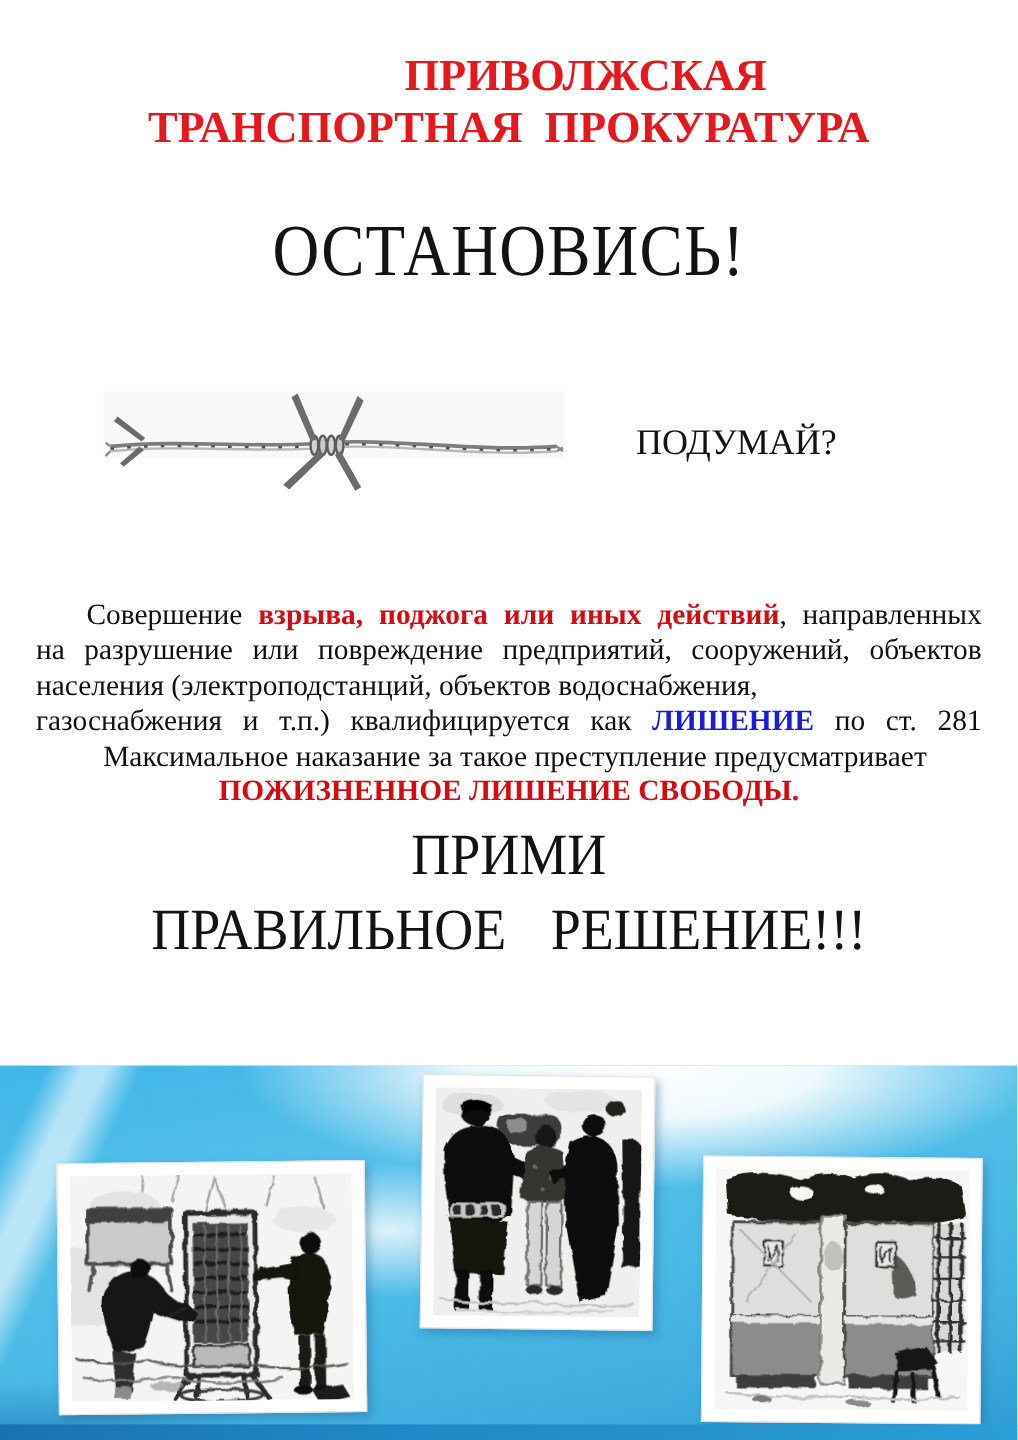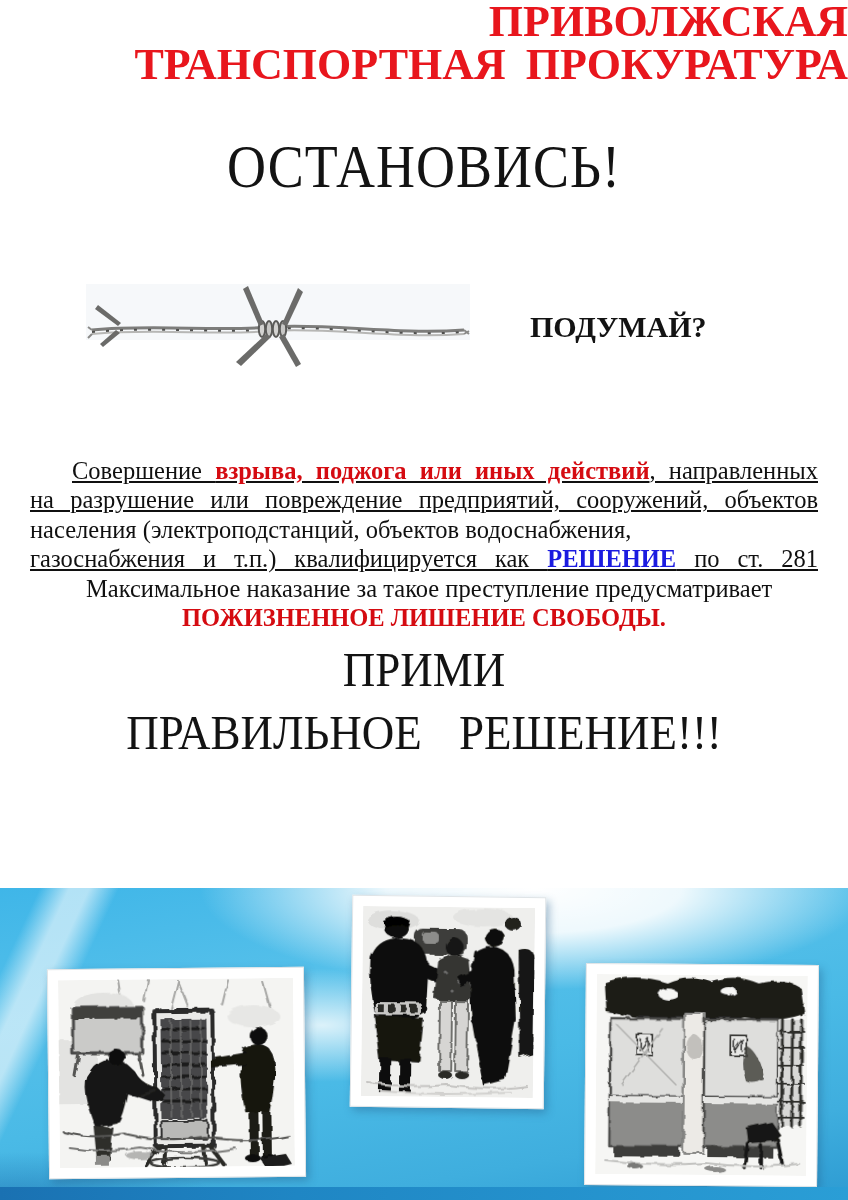--- a/index.html
+++ b/index.html
@@ -1,34 +1,34 @@
 <!DOCTYPE html>
 <html><head>
 <meta charset="utf-8">
 <style>
   html,body{margin:0;padding:0;background:#ffffff;}
   .page{
     position:relative;width:848px;height:1200px;overflow:hidden;background:#ffffff;
     font-family:"Liberation Serif","DejaVu Serif",serif;color:#141414;
   }
   
-  .org-title{text-align:right;font-weight:bold;font-size:44px;line-height:43px;color:#e8161d;}
+  .org-title{margin-top:42px;text-align:center;font-weight:bold;font-size:37px;line-height:43px;color:#e8161d;}
   .org-title .t1{padding-left:128px;}
   .org-title .t2{word-spacing:9px;}
   .stop-heading{
     margin-top:50px;text-align:center;font-size:54px;line-height:62px;color:#131313;
     transform:scaleY(1.13);transform-origin:center;letter-spacing:1px;font-weight:normal;
   }
   
   .think-row{position:relative;height:172px;margin-top:80px;}
   .wire-fig{position:absolute;left:86px;top:2px;width:384px;height:94px;}
-  .think-label{position:absolute;left:530px;top:32px;font-size:30px;font-weight:bold;color:#131313;}
+  .think-label{position:absolute;left:530px;top:32px;font-size:30px;font-weight:normal;color:#131313;}
   
   .body-text{margin:6px 30px 0 30px;font-size:24.5px;line-height:29.4px;color:#101010;}
-  .jline{text-align:justify;text-align-last:justify;text-justify:inter-word;white-space:nowrap;text-decoration:underline;}
+  .jline{text-align:justify;text-align-last:justify;text-justify:inter-word;white-space:nowrap;}
   .lline{text-align:left;white-space:nowrap;}
   .ind1{text-indent:42px;}
   .ind2{text-indent:56px;}
   .cline{text-align:center;white-space:nowrap;}
   .red-b{color:#d50b11;font-weight:bold;}
   .blue-b{color:#1b1be0;font-weight:bold;}
   .life-line{font-weight:bold;color:#d50b11;}
   
   .decide1{margin-top:16px;text-align:center;font-size:45px;line-height:45px;color:#131313;transform:scaleY(1.08);}
   .decide2{margin-top:18px;text-align:center;font-size:45px;line-height:45px;color:#131313;word-spacing:26px;transform:scaleY(1.08);}
@@ -88,21 +88,21 @@
       <path d="M378,50 l5,4 M378,54 l5,-3" stroke="#8a8a88" stroke-width="2" fill="none"></path>
       <path d="M6,50 l-4,-3 M6,54 l-4,4" stroke="#8a8a88" stroke-width="2" fill="none"></path>
     </svg>
     <div class="think-label">ПОДУМАЙ?</div>
   </div>
 
   <div class="body-text">
     <div class="jline ind1"><span>Совершение </span><span class="red-b">взрыва, поджога или иных действий</span><span>, направленных</span></div>
     <div class="jline">на разрушение или повреждение предприятий, сооружений, объектов</div>
     <div class="lline">населения (электроподстанций, объектов водоснабжения,</div>
-    <div class="jline"><span>газоснабжения и т.п.) квалифицируется как </span><span class="blue-b">РЕШЕНИЕ</span><span> по ст. 281</span></div>
+    <div class="jline"><span>газоснабжения и т.п.) квалифицируется как </span><span class="blue-b">ЛИШЕНИЕ</span><span> по ст. 281</span></div>
     <div class="lline ind2">Максимальное наказание за такое преступление предусматривает</div>
     <div class="cline life-line">ПОЖИЗНЕННОЕ ЛИШЕНИЕ СВОБОДЫ.</div>
   </div>
 
   <div class="decide1">ПРИМИ</div>
   <div class="decide2">ПРАВИЛЬНОЕ РЕШЕНИЕ!!!</div>
 
   <div class="photos">
 
     <div class="frame frame-left">

